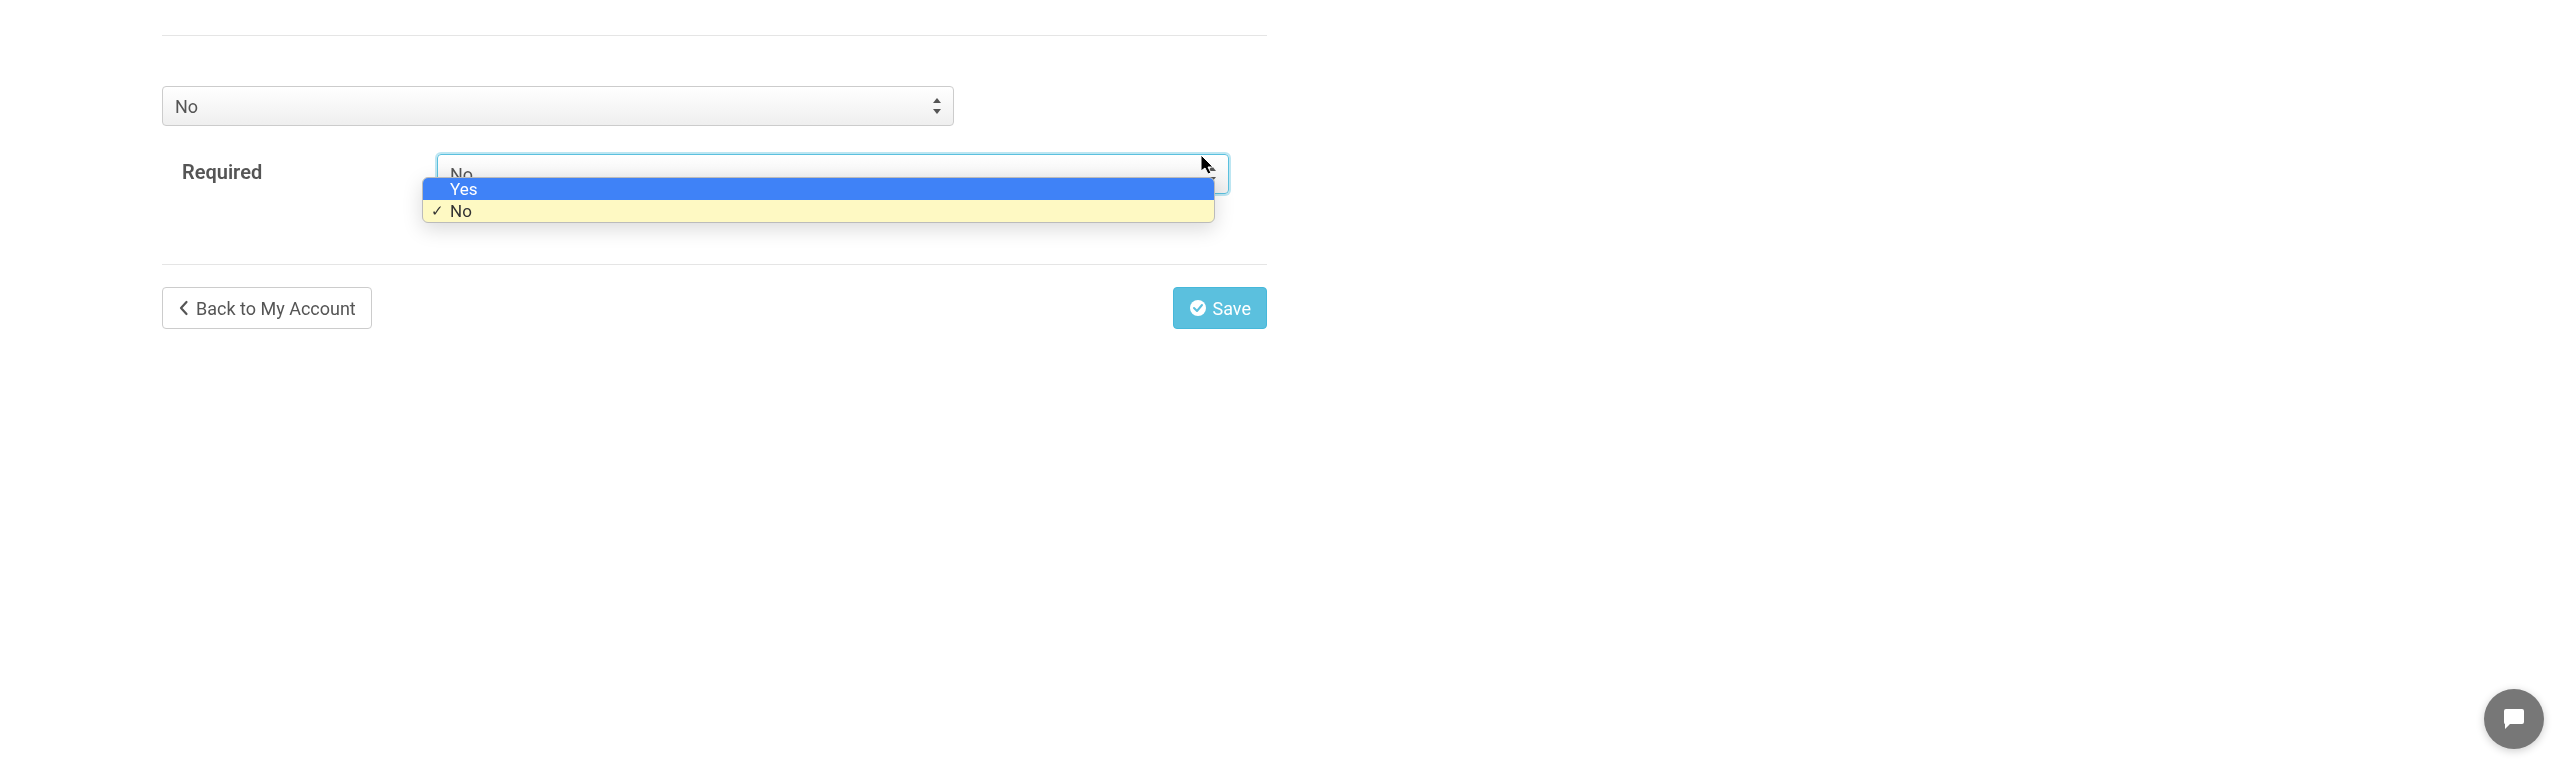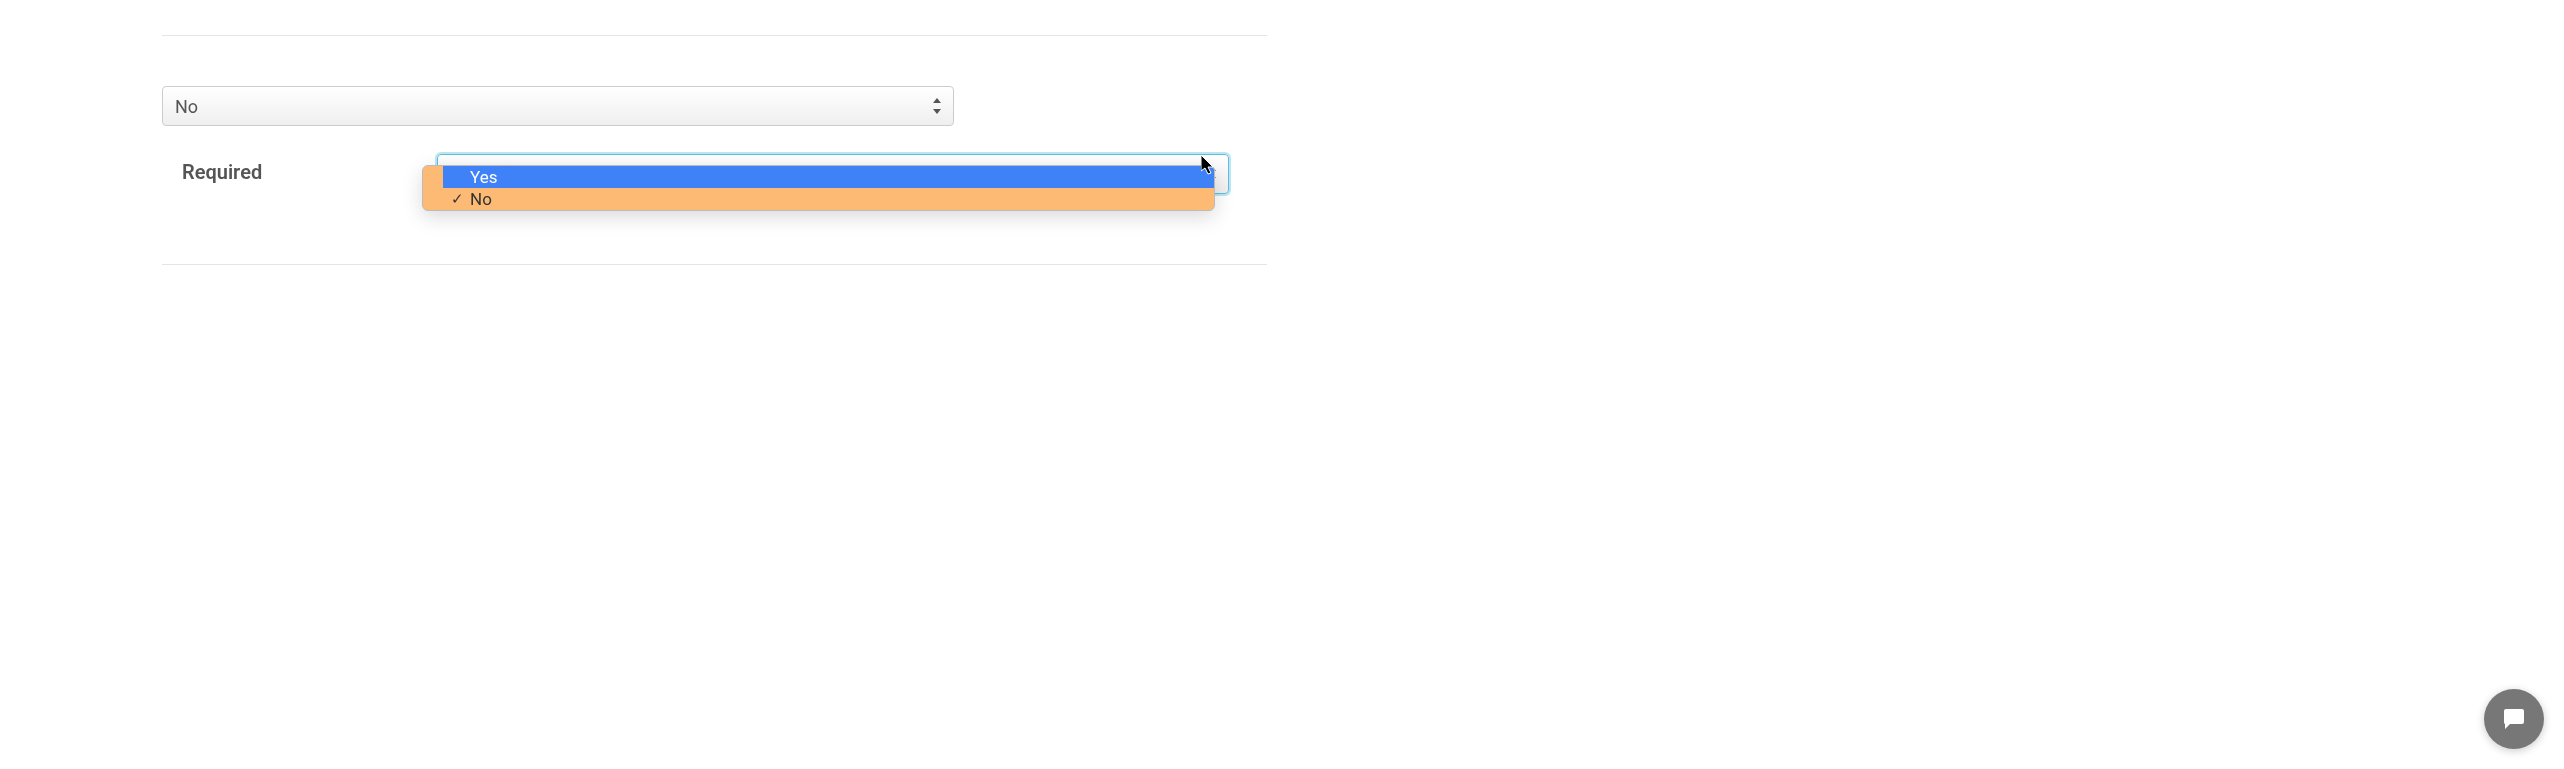--- a/index.html
+++ b/index.html
@@ -86,30 +86,29 @@
       bottom: 0;
       border-top: 5px solid #555;
     }
     .help-text {
       margin-top: 8px;
       font-size: 17px;
       color: #555;
     }
     .dropdown-menu {
       position: absolute;
-      top: 11px;
+      top: 23px;
       left: -15px;
       width: 793px;
-      background: #fdba74;
+      background: #fef9c3;
       border: 1px solid #bbb;
       border-radius: 6px;
       box-shadow: 0 6px 20px rgba(0,0,0,0.15);
       z-index: 100;
       overflow: hidden;
-      padding-left: 20px;
     }
     .dropdown-option {
       height: 22px;
       display: flex;
       align-items: center;
       padding: 0 8px 0 27px;
       font-size: 17px;
       cursor: pointer;
       position: relative;
     }
@@ -202,20 +201,39 @@
         <div class="dropdown-option">
           <span class="check">✓</span>
           <span>No</span>
         </div>
       </div>
     </div>
   </div>
 
   <div class="divider2"></div>
 
+  <div class="footer-row">
+    <div class="btn btn-back">
+      <span class="btn-icon">
+        <svg width="12" height="16" viewBox="0 0 12 16">
+            <path d="M8.5 2 L3 8 L8.5 14" stroke="#555" stroke-width="2.2" fill="none" stroke-linecap="round" stroke-linejoin="round"></path>
+          </svg>
+      </span>
+      <span>Back to My Account</span>
+    </div>
+    <div class="btn btn-save">
+      <span class="btn-icon">
+        <svg width="18" height="18" viewBox="0 0 18 18">
+            <circle cx="9" cy="9" r="8" fill="#fff"></circle>
+            <path d="M5 9 L8 12 L13 6" stroke="#5bc0de" stroke-width="2" fill="none" stroke-linecap="round" stroke-linejoin="round"></path>
+          </svg>
+      </span>
+      <span>Save</span>
+    </div>
+  </div>
 </div>
 
 <div class="chat-widget">
   <svg width="32" height="32" viewBox="0 0 32 32">
     <path d="M6 8 Q6 6 8 6 L24 6 Q26 6 26 8 L26 19 Q26 21 24 21 L12 21 L7 26 L7 21 Q6 21 6 19 Z" fill="#fff"></path>
   </svg>
 </div>
 
 <svg class="cursor" width="16" height="20" viewBox="0 0 16 20" style="left:1201px; top:155px;">
   <path d="M0 0 L0 16 L4 13 L7 19 L10 18 L7 12 L12 12 Z" fill="#000" stroke="#fff" stroke-width="1"></path>

